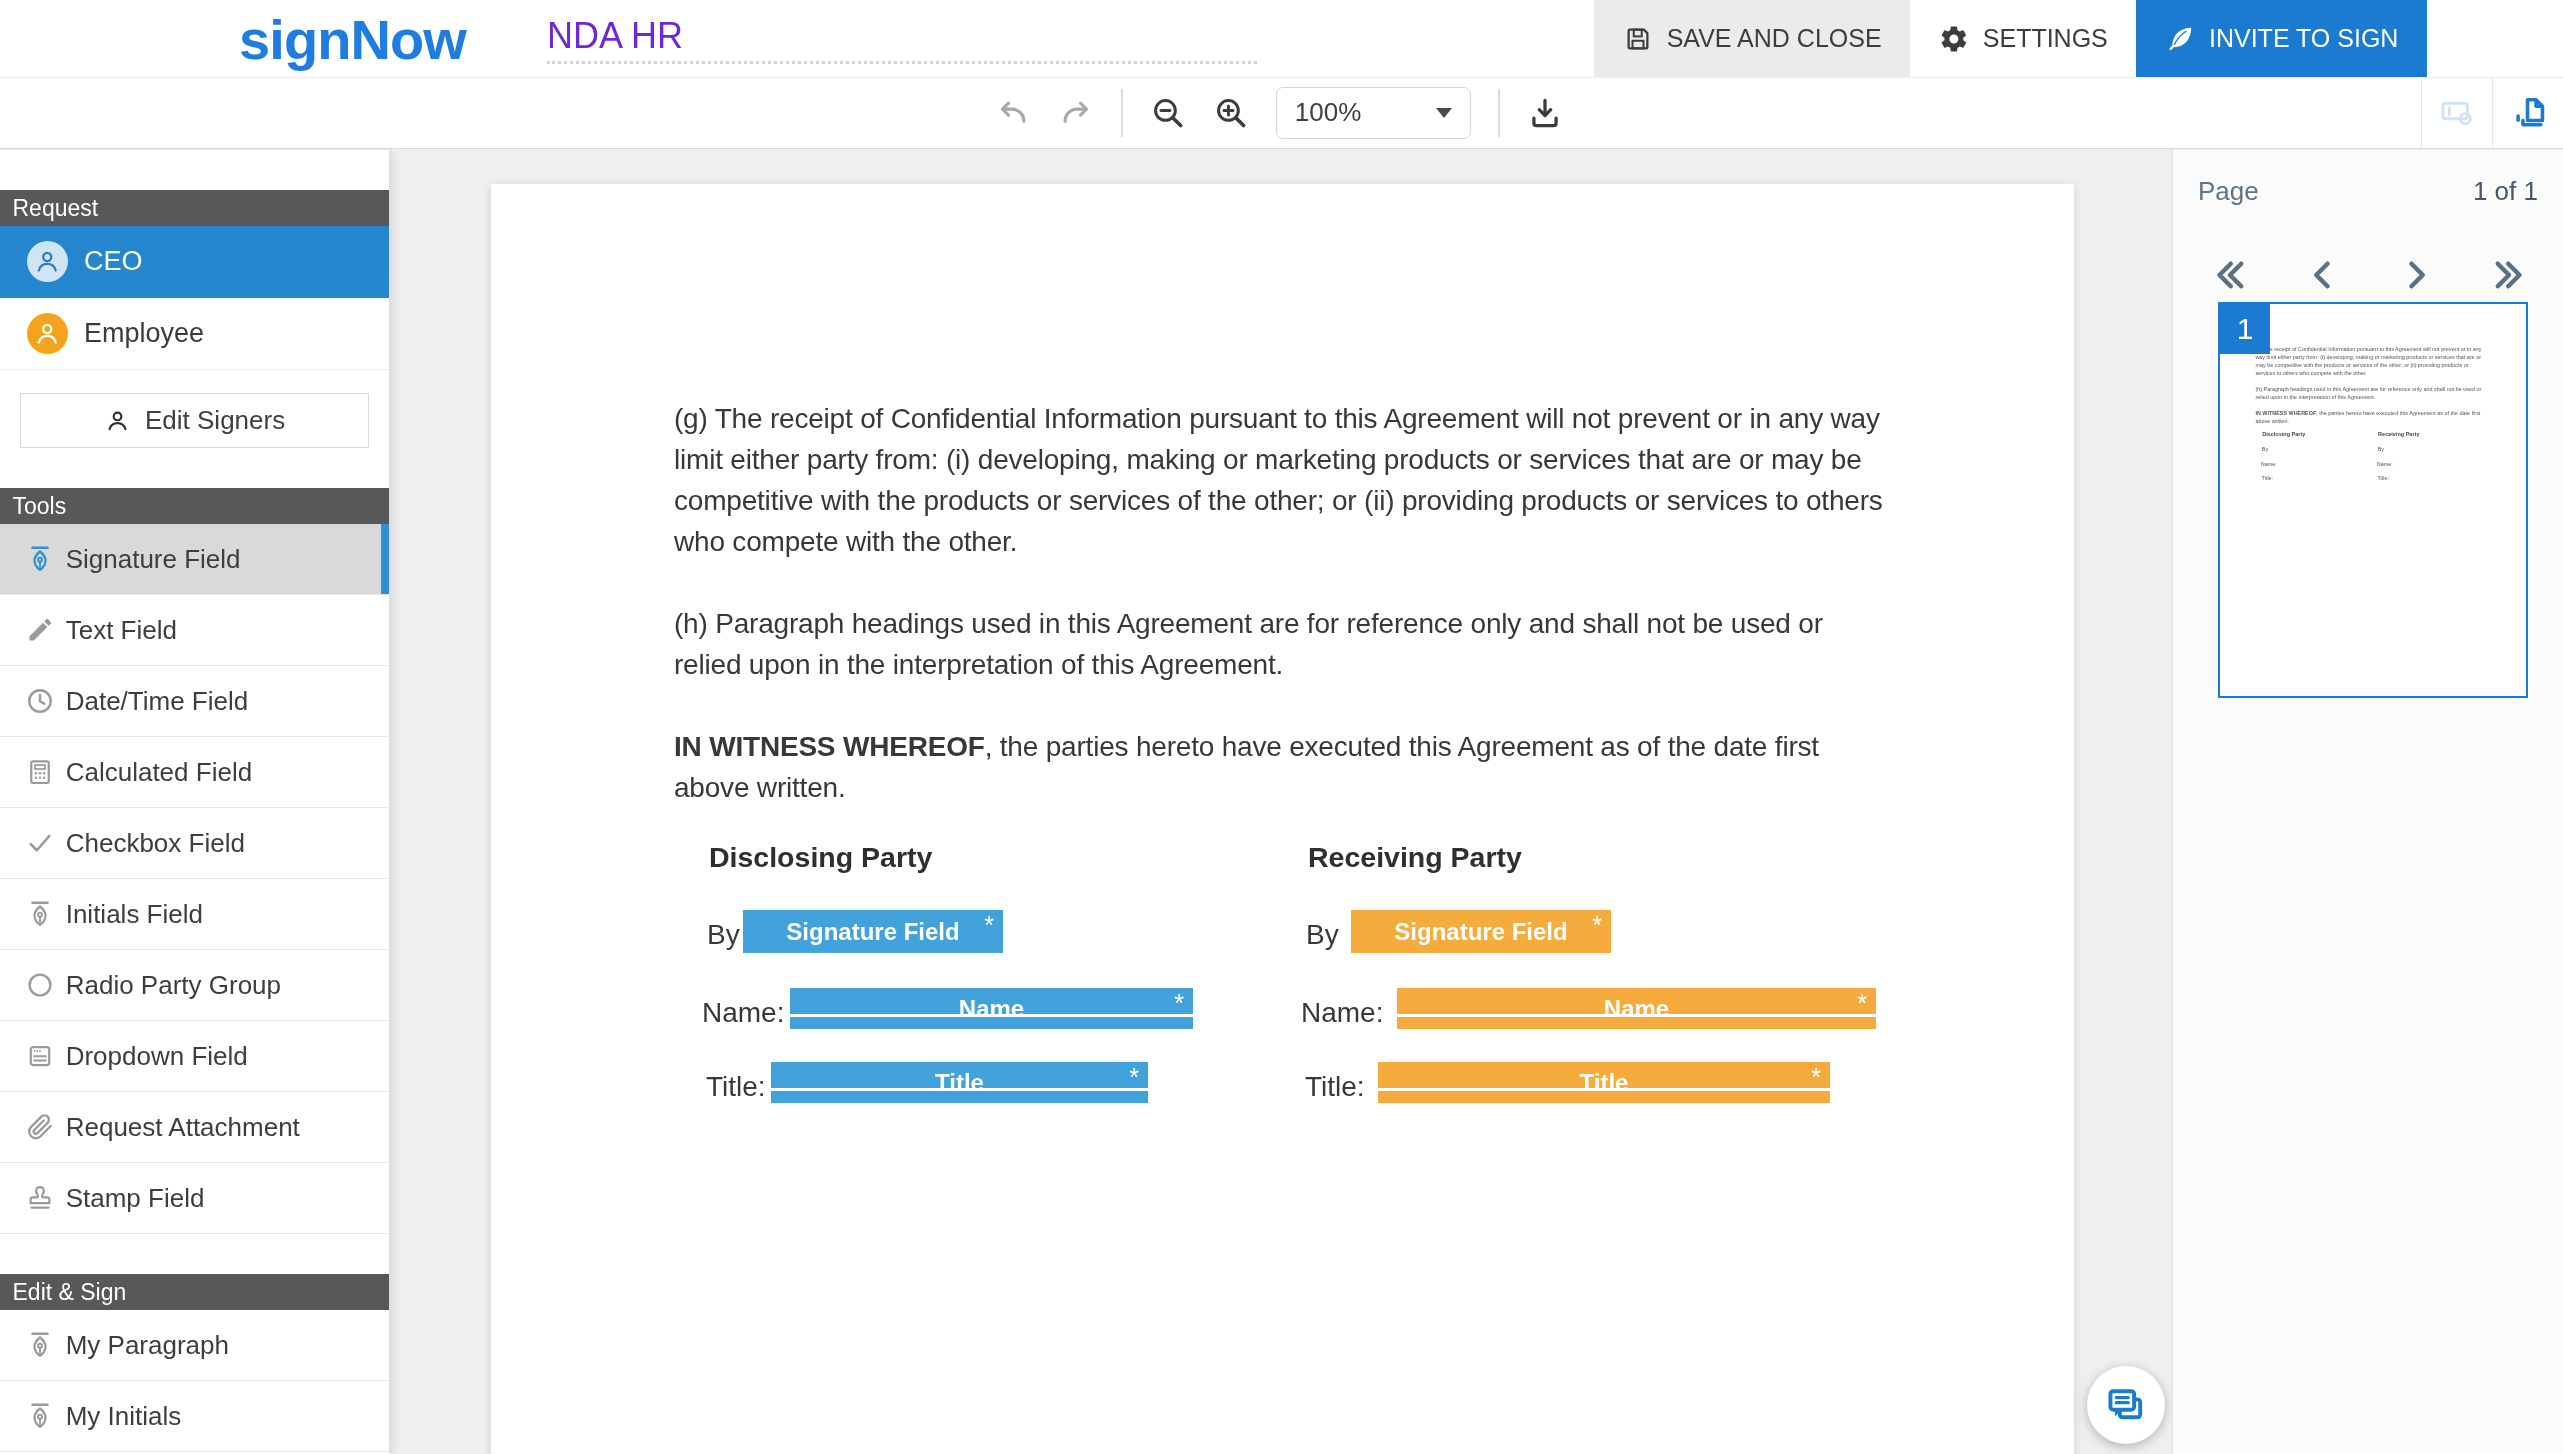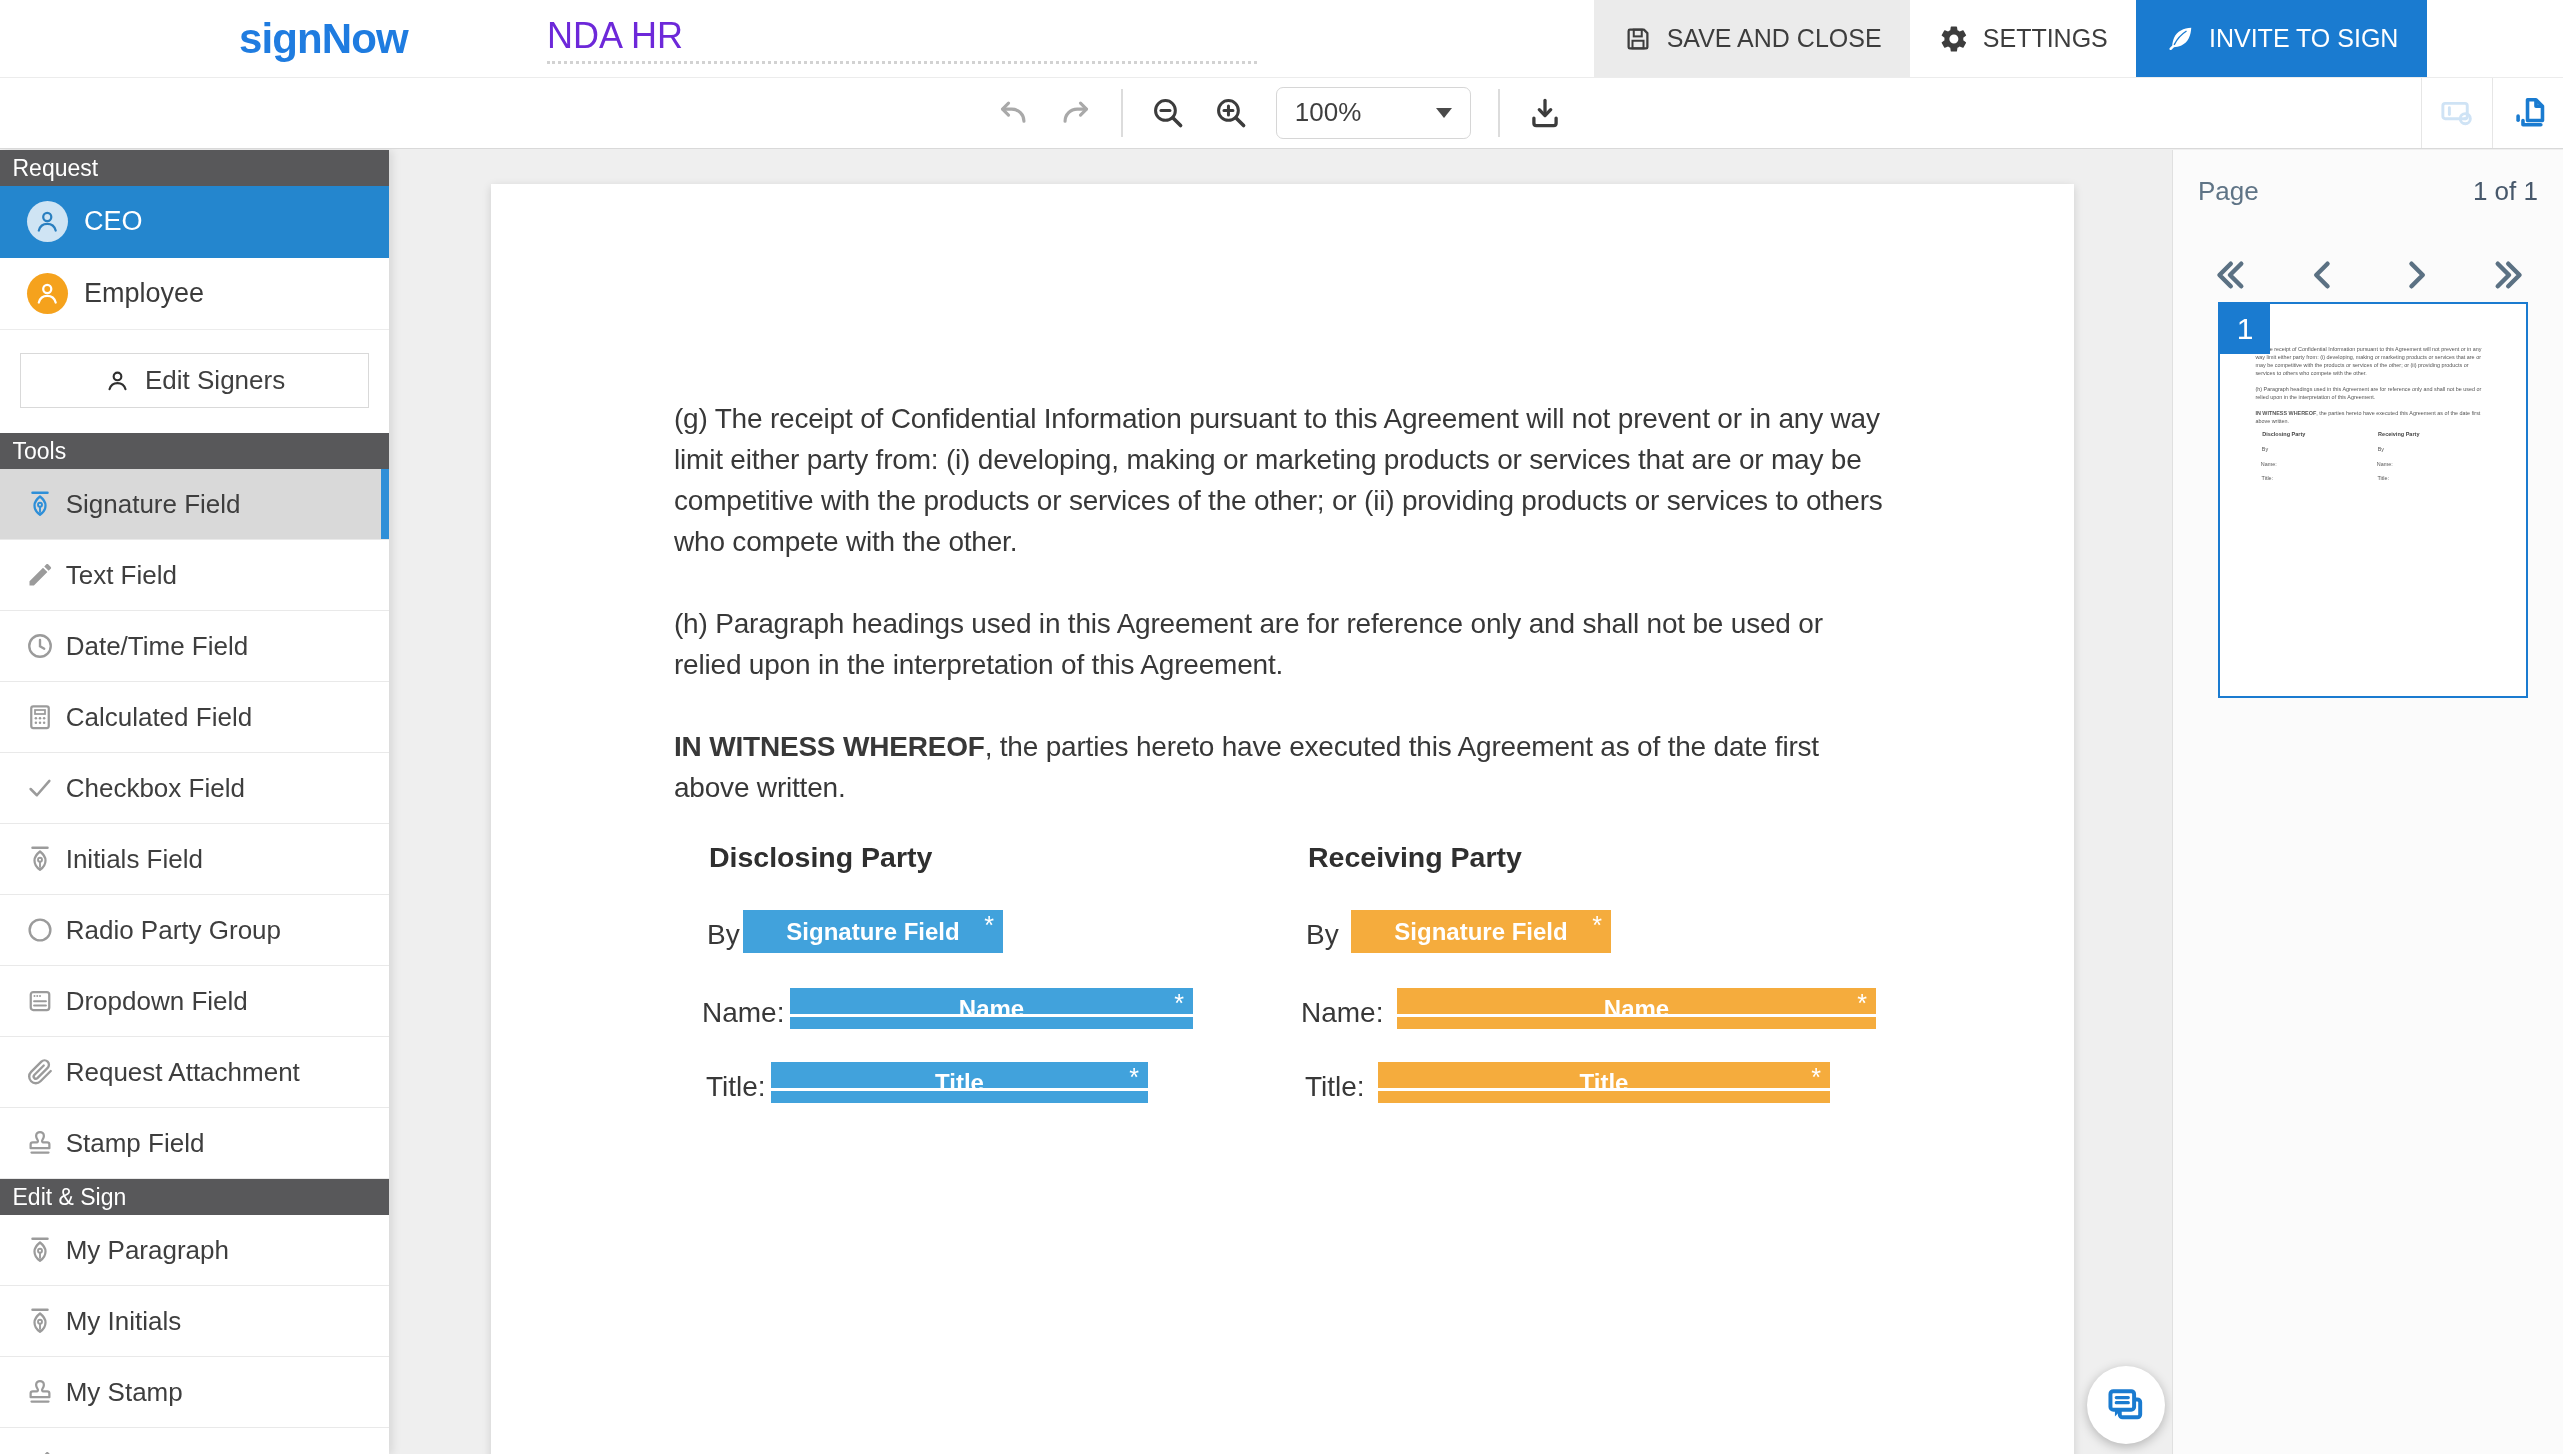--- a/index.html
+++ b/index.html
@@ -1,20 +1,20 @@
 <!DOCTYPE html>
 <html style="font-size:14.2px"><head>
 <meta charset="utf-8">
 <style>
   html,body{margin:0;padding:0;background:#fff;font-family:"Liberation Sans","DejaVu Sans",sans-serif;}
   .app{position:relative;width:2563px;height:1455px;overflow:hidden;background:#efefef;}
 
   
   .hdr{position:absolute;top:0;left:0;right:0;height:77px;background:#fff;border-bottom:0.9px solid #ececec;z-index:40;}
-  .logo{position:absolute;left:239px;top:50%;transform:translateY(-50%);font-size:42px;font-weight:bold;color:#1f7ce0;letter-spacing:-0.9px;}
+  .logo{position:absolute;left:239px;top:50%;transform:translateY(-50%);font-size:56px;font-weight:bold;color:#1f7ce0;letter-spacing:-0.9px;}
   .doc-title{position:absolute;left:547px;top:10.7px;width:710px;height:50px;line-height:50px;font-size:36px;color:#6d28d9;border-bottom:3.6px dotted #d2d2d2;white-space:nowrap;cursor:text;}
   .hdr-actions{position:absolute;left:1594px;top:0;height:77px;display:flex;}
   .hbtn{display:flex;align-items:center;gap:14.2px;height:77px;padding:0 28.5px;font-size:25px;color:#3d3d3d;cursor:pointer;white-space:nowrap;}
   .hbtn svg{width:30px;height:30px;}
   .hbtn.save{background:#ebebeb;}
   .hbtn.invite{background:#1a7bd0;color:#fff;}
 
   
   .tbar{position:absolute;top:77px;left:0;right:0;height:71px;background:#fff;border-bottom:1.8px solid #d9d9d9;z-index:35;}
   .tbar-center{position:absolute;left:995px;top:0;height:100%;display:flex;align-items:center;gap:27px;}
@@ -23,21 +23,21 @@
   .tico.dim{color:#a9a9a9;}
   .zoom-select{display:flex;align-items:center;justify-content:space-between;width:157px;height:50px;border:1.8px solid #d6d6d6;border-radius:7.1px;padding:0 18px;font-size:26px;color:#3f3f3f;background:#fff;cursor:pointer;}
   .caret{width:0;height:0;border-left:8px solid transparent;border-right:8px solid transparent;border-top:10.7px solid #4a4a4a;}
   .tbar-right{position:absolute;right:0;top:0;height:100%;display:flex;align-items:center;}
   .tbar-right .vsep{width:0.9px;height:100%;background:#e6e6e6;}
   .tbar-right .cell{width:70px;display:flex;align-items:center;justify-content:center;cursor:pointer;}
   .tbar-right .cell svg{width:39px;height:39px;}
 
   
   .sidebar{position:absolute;left:0;top:150px;bottom:0;width:389px;background:#fff;box-shadow:3.6px 0 9px rgba(0,0,0,.10);z-index:20;overflow:hidden;}
-  .sec-hdr{height:36px;background:#58585a;color:#fff;font-size:23px;line-height:36px;padding-left:12.5px;}
+  .sec-hdr{height:36px;background:#58585a;color:#fff;font-size:23px;line-height:36px;padding-left:12.5px;margin-top:40px;}
   .signer{height:71px;display:flex;align-items:center;padding-left:27px;gap:16px;font-size:27px;color:#3b3b3b;border-bottom:0.9px solid #ececec;cursor:pointer;}
   .signer.sel{background:#2486ce;color:#fff;border-bottom:0.9px solid #2486ce;}
   .avatar{width:41px;height:41px;border-radius:50%;display:flex;align-items:center;justify-content:center;flex:none;}
   .avatar svg{width:28.5px;height:28.5px;}
   .avatar.blue{background:#cfe4f4;color:#2a7fc0;}
   .avatar.orange{background:#f5a21d;color:#fff;}
   .edit-signers{margin:23px 19.6px 25px;height:53px;border:1.8px solid #d9d9d9;background:#fff;display:flex;align-items:center;justify-content:center;gap:14.2px;font-size:26px;color:#3f3f3f;cursor:pointer;}
   .edit-signers svg{width:27px;height:27px;color:#2f2f2f;}
   .tool{position:relative;height:71px;box-sizing:border-box;display:flex;align-items:center;padding-left:25px;gap:10.7px;font-size:26px;color:#3e3e3e;border-bottom:0.9px solid #e9e9e9;cursor:pointer;}
   .tool .tlico{width:30px;height:30px;color:#9b9b9b;flex:none;}

